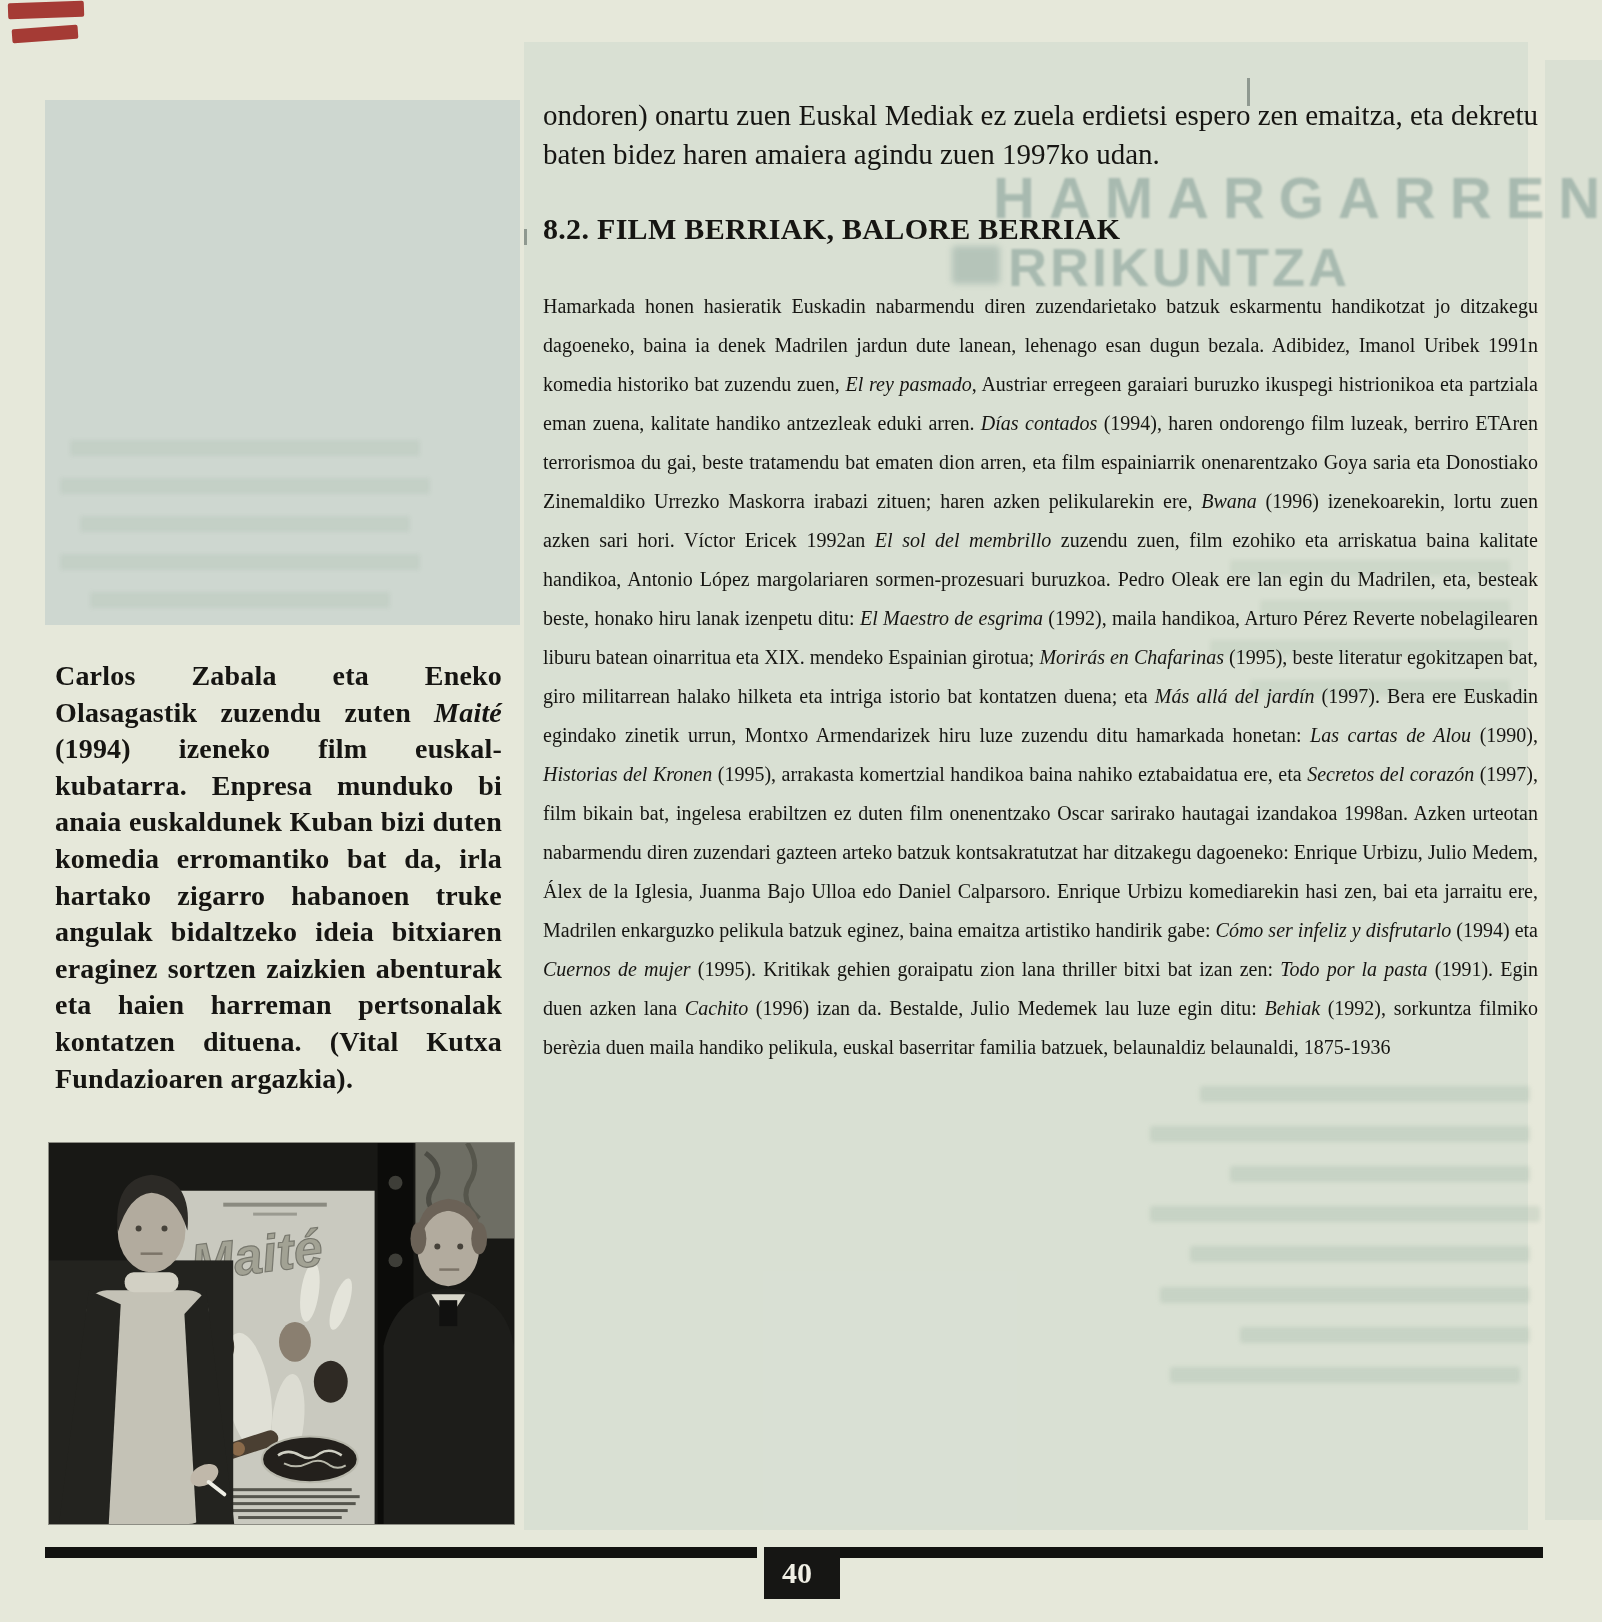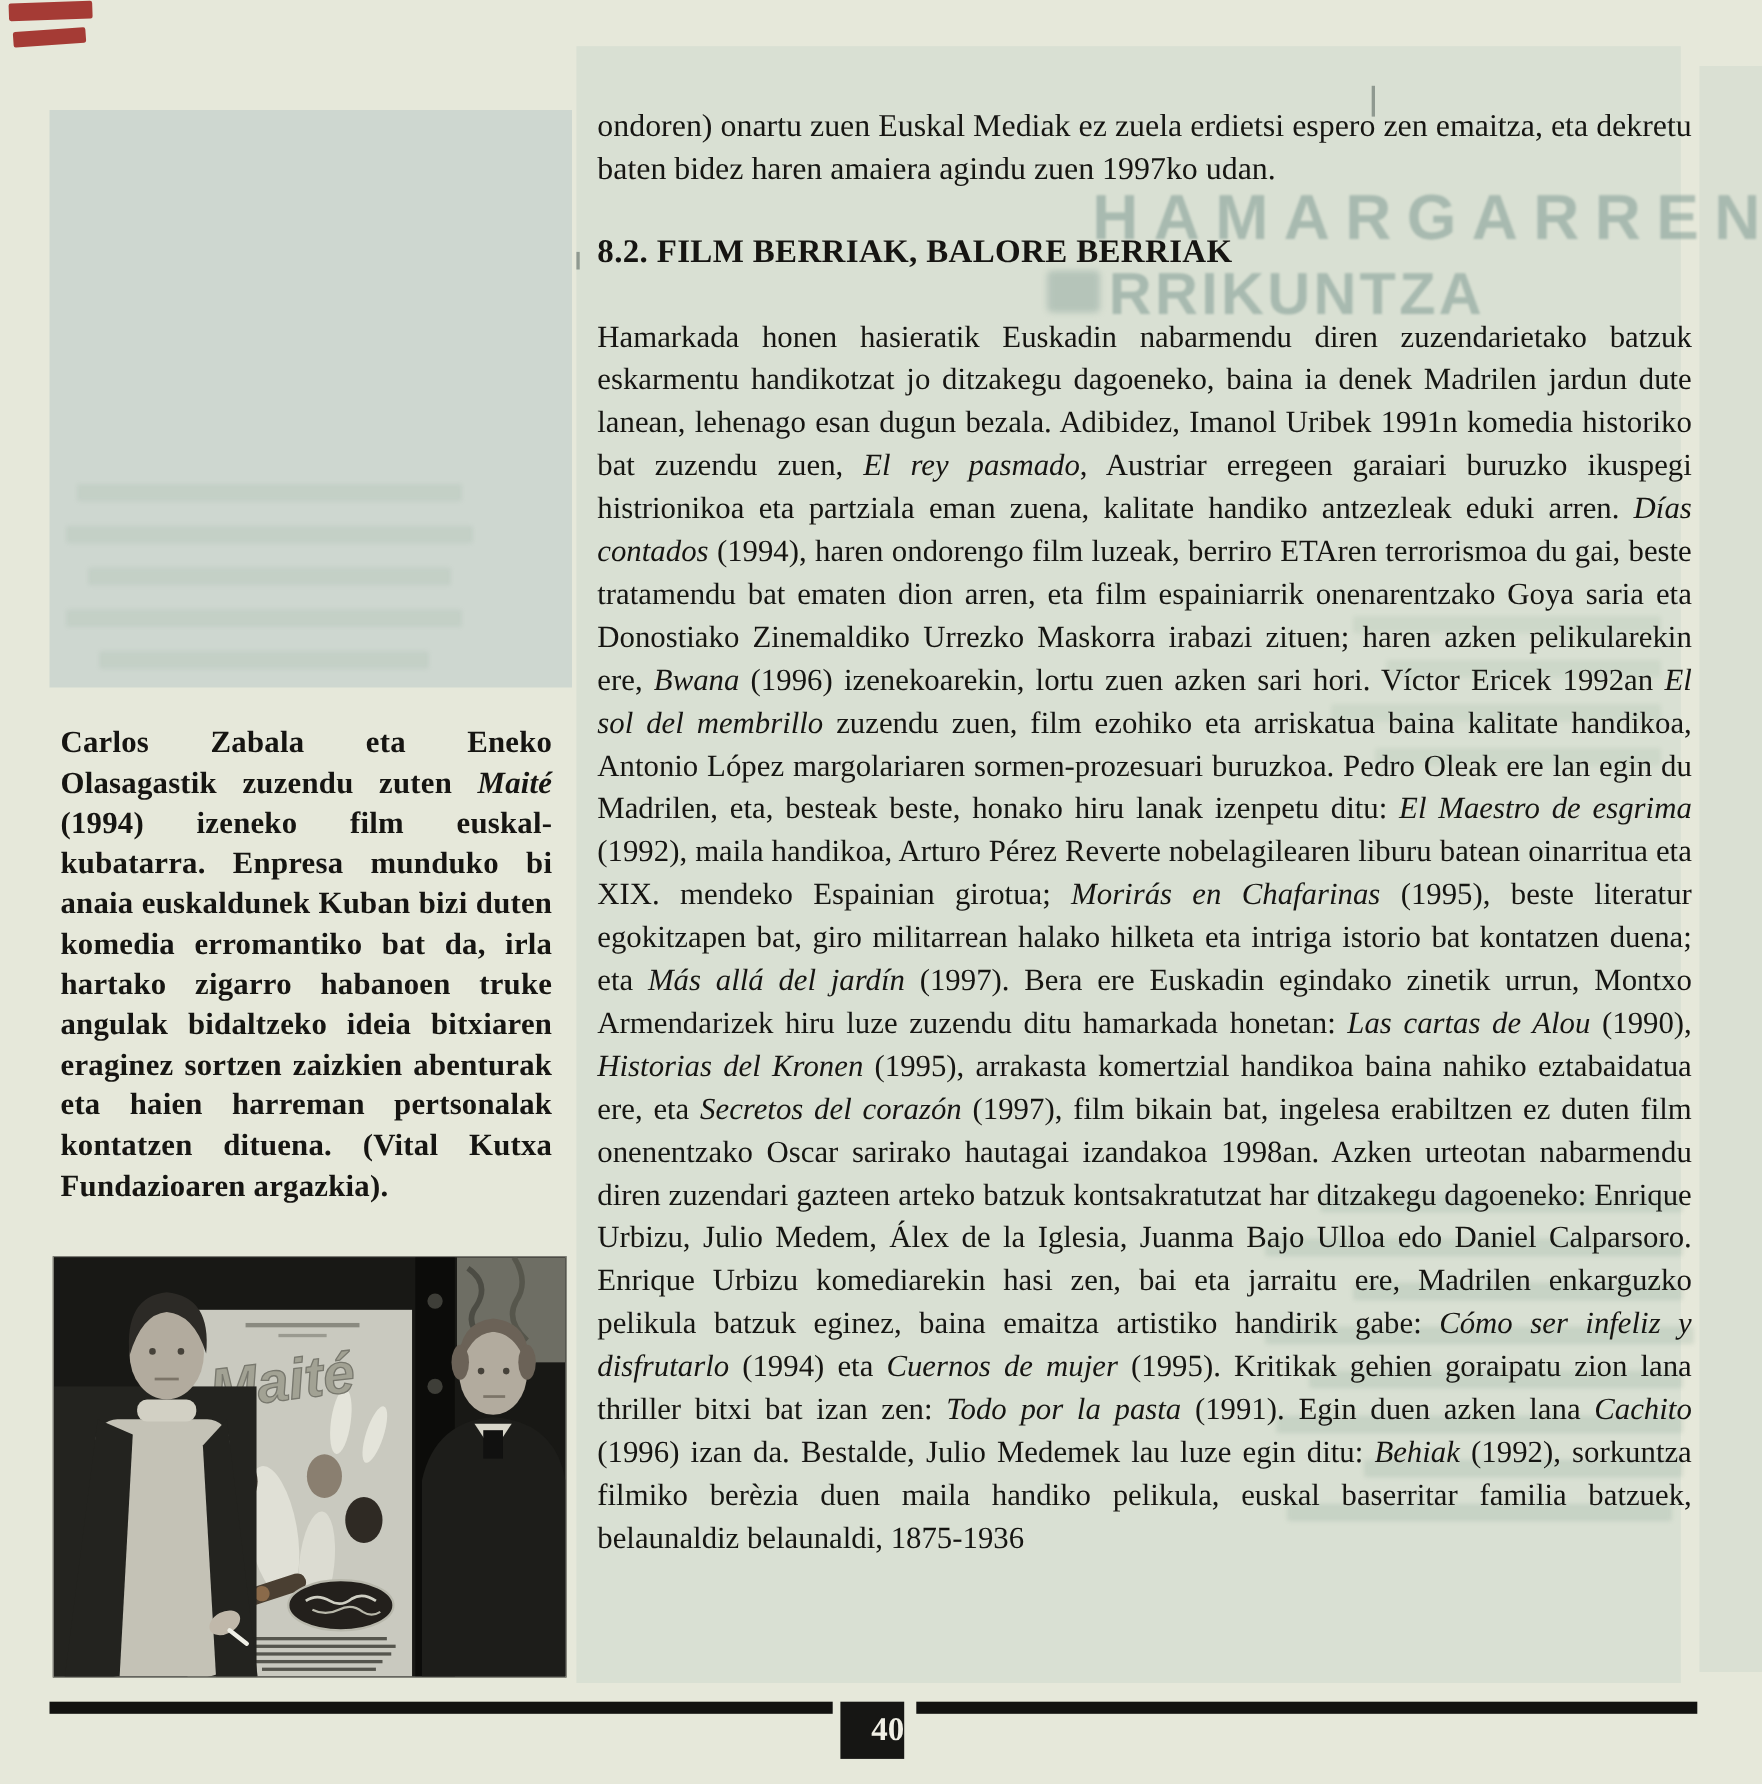--- a/index.html
+++ b/index.html
@@ -58,43 +58,43 @@
   .intro{
     position:absolute;left:543px;top:96px;width:995px;
     font-size:29px;line-height:39px;text-align:justify;
   }
   .heading{
     position:absolute;left:543px;top:212px;width:995px;
     font-size:30px;font-weight:700;letter-spacing:.3px;
   }
   .bodytext{
     position:absolute;left:543px;top:287px;width:995px;
-    font-size:28px;line-height:39px;text-align:justify;
+    font-size:20px;line-height:39px;text-align:justify;
   }
   
   .caption{
     position:absolute;left:55px;top:658px;width:447px;
     font-size:28px;line-height:36.6px;font-weight:700;
     text-align:justify;letter-spacing:.2px;
   }
   
   .photo{
     position:absolute;left:48px;top:1142px;width:467px;height:383px;
     border:1px solid #8d8d84;box-sizing:border-box;background:#181815;
   }
   .photo svg{display:block;width:100%;height:100%;}
   
   .rule{position:absolute;height:11px;background:#121210;}
   .rule-left{left:45px;top:1547px;width:712px;}
   .rule-right{left:833px;top:1547px;width:710px;}
   .pagebox{
     position:absolute;left:764px;top:1547px;width:58px;height:52px;
     background:#161614;color:#f0efe5;
-    display:flex;align-items:center;justify-content:flex-end;
-    font-size:30px;font-weight:700;
+    display:flex;align-items:center;justify-content:flex-start;
+    font-size:30px;font-weight:700;padding-left:18px;
   }
 </style>
 </head>
 <body>
 
 <div class="page">
 
   <div class="tint tint-left"></div>
   <div class="tint tint-main"></div>
   <div class="tint tint-right-edge"></div>

